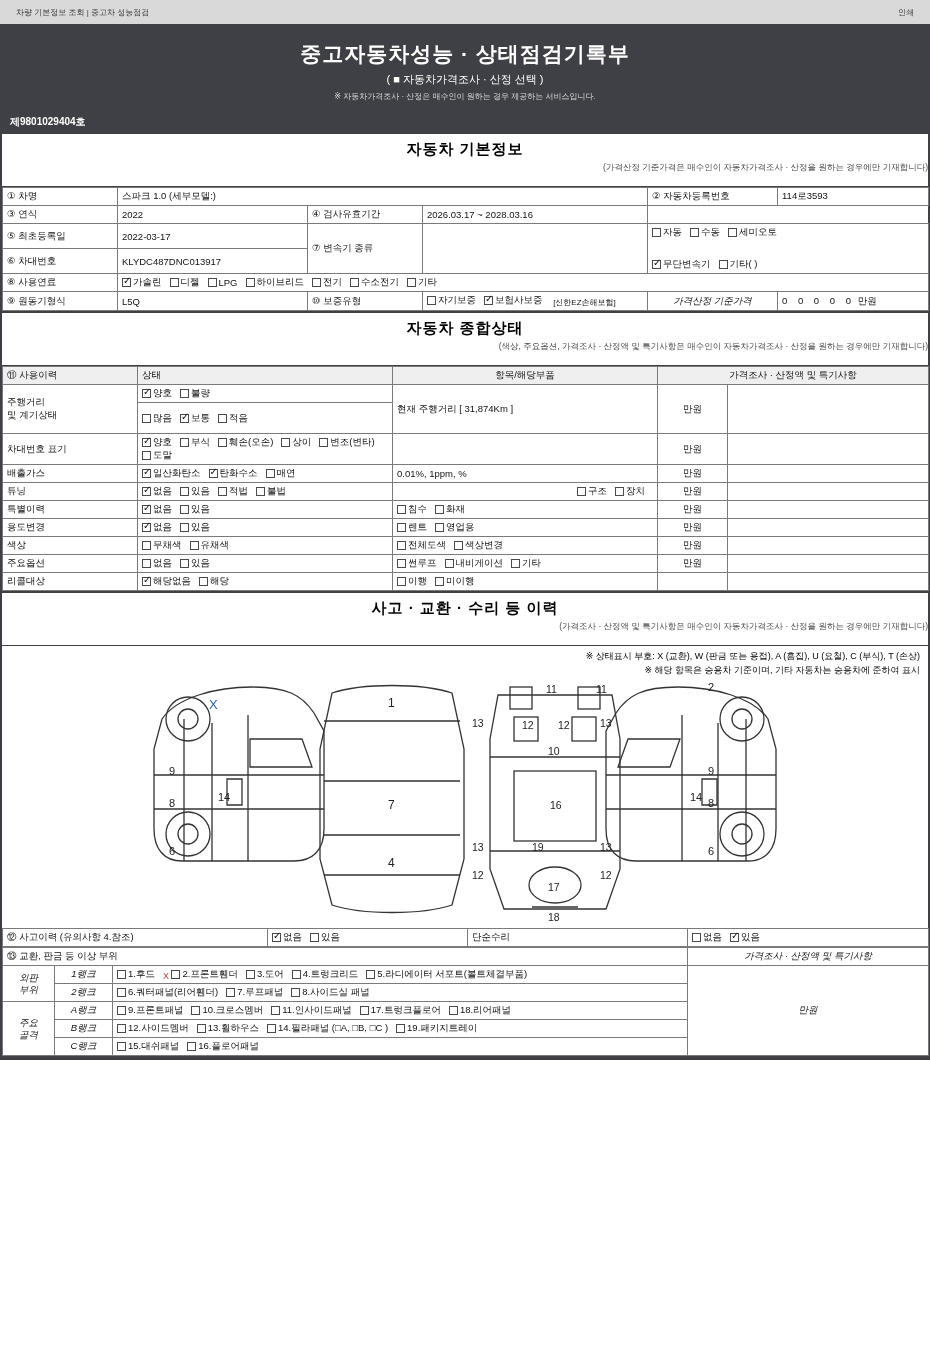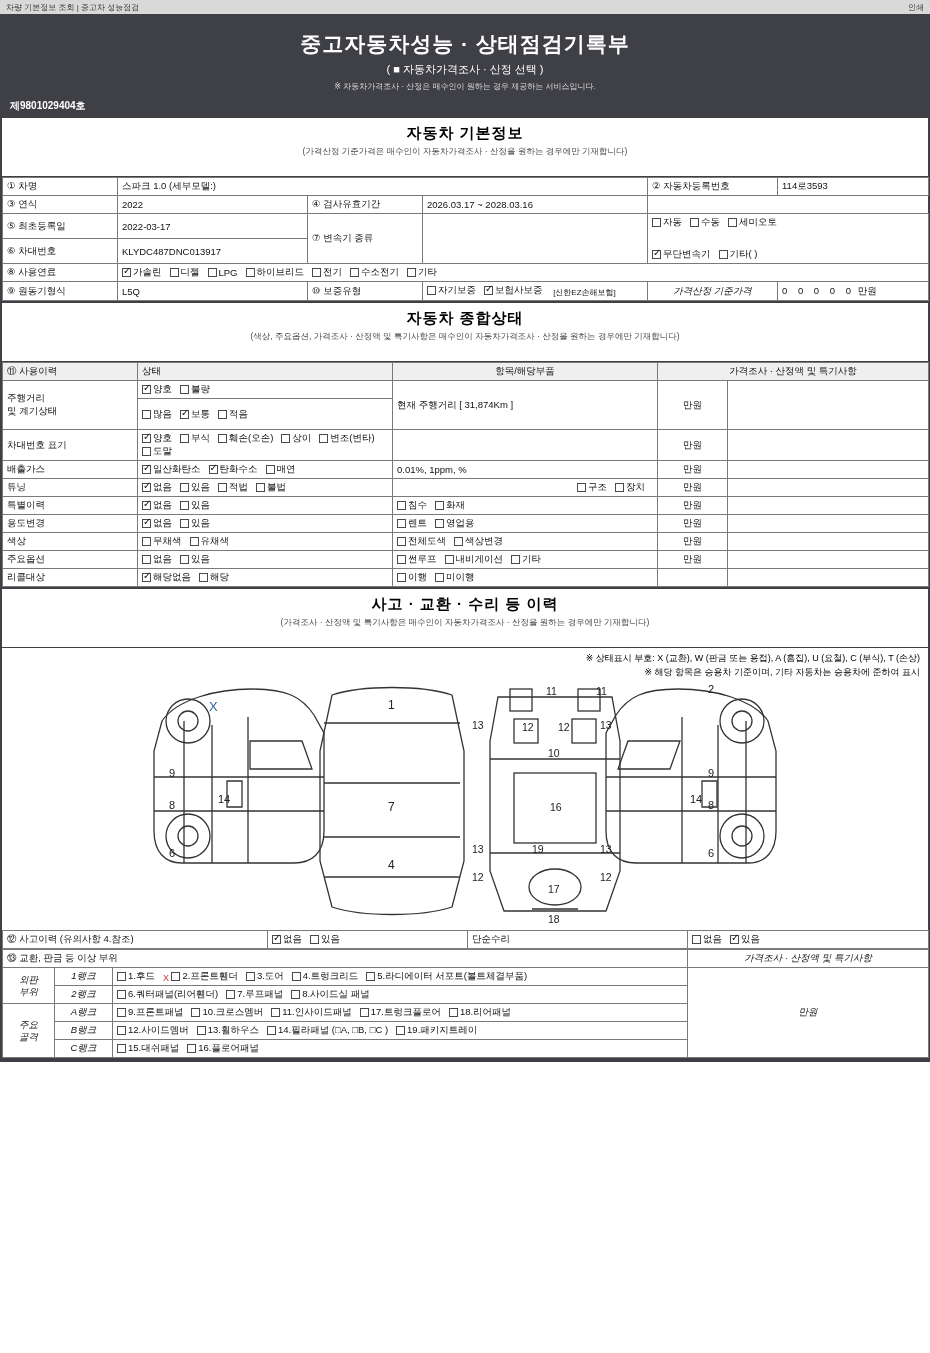--- a/index.html
+++ b/index.html
@@ -8,52 +8,52 @@
     background: #a8a8a8;
     font-family: "Liberation Sans", "DejaVu Sans", sans-serif;
   }
   .page {
     width: 930px; height: 1353px;
     position: relative;
     background: #ffffff;
     overflow: hidden;
   }
   .topstrip {
-    height: 14px; background: #d9d9d9;
+    height: 24px; background: #d9d9d9;
     font-size: 8px; color: #3b3b3b;
     display: flex; align-items: center; justify-content: space-between;
-    padding: 0 6px;
+    padding: 0 16px;
   }
   .header {
     background: #3f3f46; color: #fff;
     padding: 10px 0 4px 0;
     text-align: center;
     position: relative;
   }
   .header h1 {
     margin: 6px 0 4px 0;
     font-size: 21px; letter-spacing: 1px; font-weight: bold;
   }
   .header .sub1 { font-size: 11px; margin-bottom: 4px; }
-  .header .sub2 { font-size: 8px; color: #d8d8d8; }
+  .header .sub2 { font-size: 8px; color: #d8d8d8; margin-bottom: 6px; }
   .docno {
     background: #3f3f46; color: #fff;
     font-size: 10px; font-weight: bold;
     padding: 3px 4px 5px 10px;
   }
 
   .outer { border: 2px solid #3f3f46; border-top: none; }
 
   .section-title {
-    text-align: center; padding: 6px 0 18px 0;
+    text-align: center; padding: 6px 0 12px 0;
     border-bottom: 1px solid #3f3f46;
     background: #fff;
   }
   .section-title .t { font-size: 15px; font-weight: bold; letter-spacing: 1px; }
-  .section-title .d { font-size: 8.5px; color: #4a4a4a; margin-top: 3px; }
+  .section-title .d { font-size: 8.5px; color: #4a4a4a; margin-top: 3px; text-align: right; }
 
   table.grid { border-collapse: collapse; width: 100%; table-layout: fixed; }
   table.grid td, table.grid th {
     border: 1px solid #7a7a7a;
     font-size: 9.5px; padding: 2px 4px;
     vertical-align: middle; color: #111;
   }
   .lbl { background: #fff; white-space: nowrap; }
   .cen { text-align: center; font-style: italic; }
 

